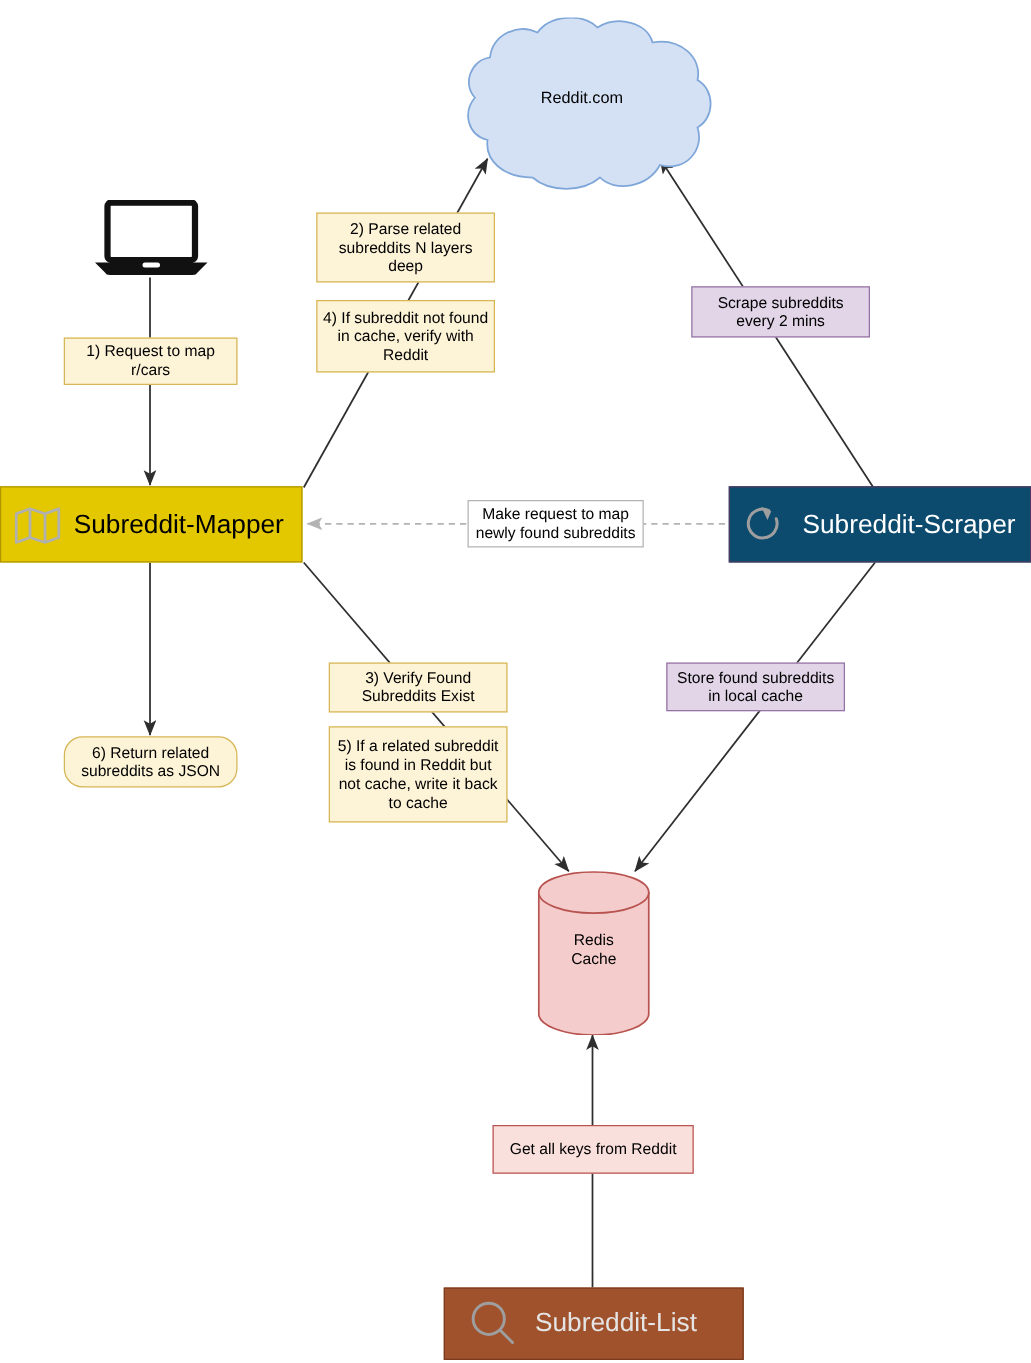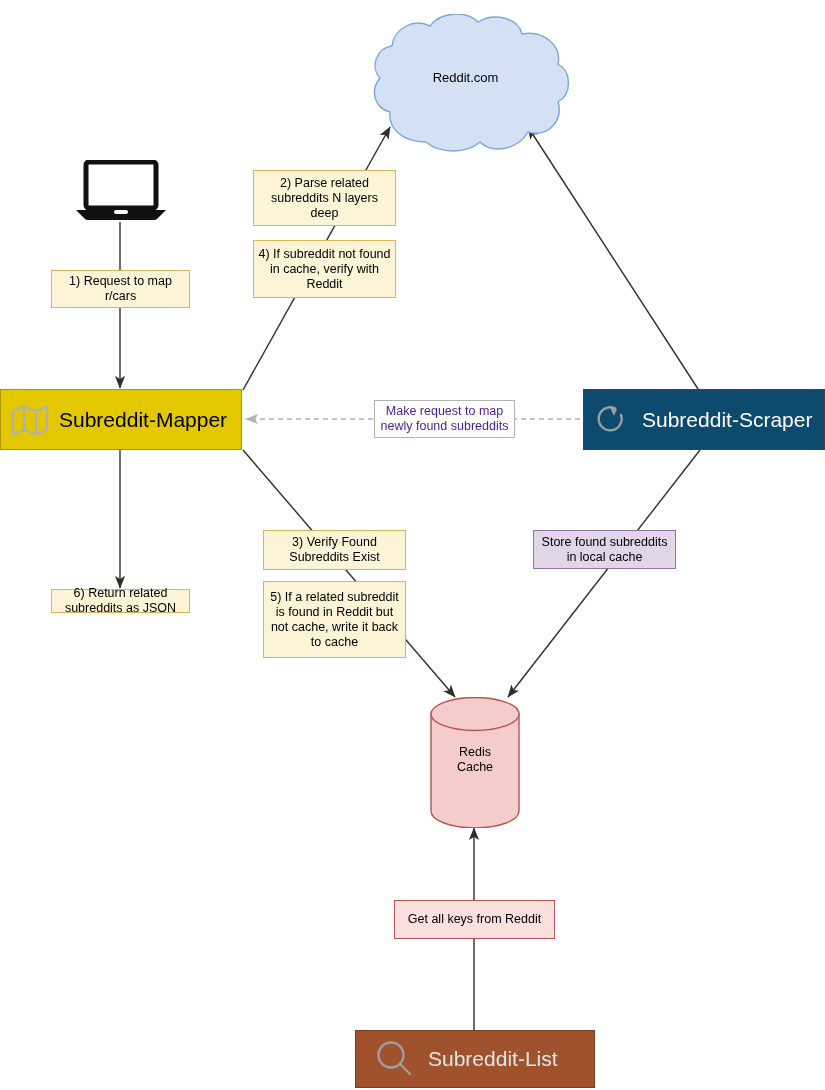--- a/index.html
+++ b/index.html
@@ -59,21 +59,21 @@
     background: #E1D5E7;
     border: 1px solid #9673A6;
   }
   .label-pink {
     background: #FAE0DC;
     border: 1px solid #B85450;
   }
   .label-grey {
     background: #FFFFFF;
     border: 1px solid #B3B3B3;
-    color: #4c1d95;
+    color: #000000;
   }
 
   
   .box-mapper {
     background: #E3C800;
     border: 1px solid #B09500;
     color: #000000;
     font-size: 21px;
     justify-content: flex-start;
     padding-left: 58px;
@@ -178,20 +178,21 @@
     <path d="M2,50 L92,50 L84,58 Q83,60 80,60 L14,60 Q11,60 10,58 Z" fill="#111111"></path>
     <rect x="40" y="50" width="14" height="4" rx="2" fill="#FFFFFF"></rect>
   </svg>
 
   <div class="label-box label-yellow" style="left:51px;top:270px;width:139px;height:38px;">1) Request to map<br>r/cars</div>
 
   <div class="label-box label-yellow" style="left:253px;top:170px;width:143px;height:56px;">2) Parse related<br>subreddits N layers<br>deep</div>
 
   <div class="label-box label-yellow" style="left:253px;top:240px;width:143px;height:58px;">4) If subreddit not found<br>in cache, verify with<br>Reddit</div>
 
+  <div class="label-box label-purple" style="left:553px;top:229px;width:143px;height:41px;">Scrape subreddits<br>every 2 mins</div>
 
   <div class="node box-mapper" style="left:0px;top:389px;width:242px;height:61px;">
     <svg class="node-icon" width="38" height="30" viewBox="0 0 38 30">
       <path d="M2,6 L13,2 L25,6 L36,2 L36,25 L25,29 L13,25 L2,29 Z" fill="none" stroke="#B0B0B0" stroke-width="2.2" stroke-linejoin="round"></path>
       <path d="M13,2 L13,25" fill="none" stroke="#B0B0B0" stroke-width="2.2"></path>
       <path d="M25,6 L25,29" fill="none" stroke="#B0B0B0" stroke-width="2.2"></path>
     </svg>
     <span>Subreddit-Mapper</span>
   </div>
 
@@ -204,21 +205,21 @@
     </svg>
     <span>Subreddit-Scraper</span>
   </div>
 
   <div class="label-box label-yellow" style="left:263px;top:530px;width:143px;height:40px;">3) Verify Found<br>Subreddits Exist</div>
 
   <div class="label-box label-yellow" style="left:263px;top:581px;width:143px;height:77px;">5) If a related subreddit<br>is found in Reddit but<br>not cache, write it back<br>to cache</div>
 
   <div class="label-box label-purple" style="left:533px;top:530px;width:143px;height:39px;">Store found subreddits<br>in local cache</div>
 
-  <div class="label-box label-yellow" style="left:51px;top:589px;width:139px;height:24px;">6) Return related<br>subreddits as JSON</div>
+  <div class="label-box label-yellow" style="left:51px;top:589px;width:139px;height:41px;border-radius:15px;">6) Return related<br>subreddits as JSON</div>
 
   <svg style="position:absolute;left:430px;top:697px;" width="90" height="131" viewBox="0 0 90 131">
     <path d="M1,17 L1,114 A44,17 0 0 0 89,114 L89,17 Z" fill="#F5CCCC" stroke="#B85450" stroke-width="1.4"></path>
     <ellipse cx="45" cy="17" rx="44" ry="16.5" fill="#F5CCCC" stroke="#B85450" stroke-width="1.4"></ellipse>
   </svg>
   <div class="cyl-label">
     <div>Redis</div>
     <div>Cache</div>
   </div>
 

